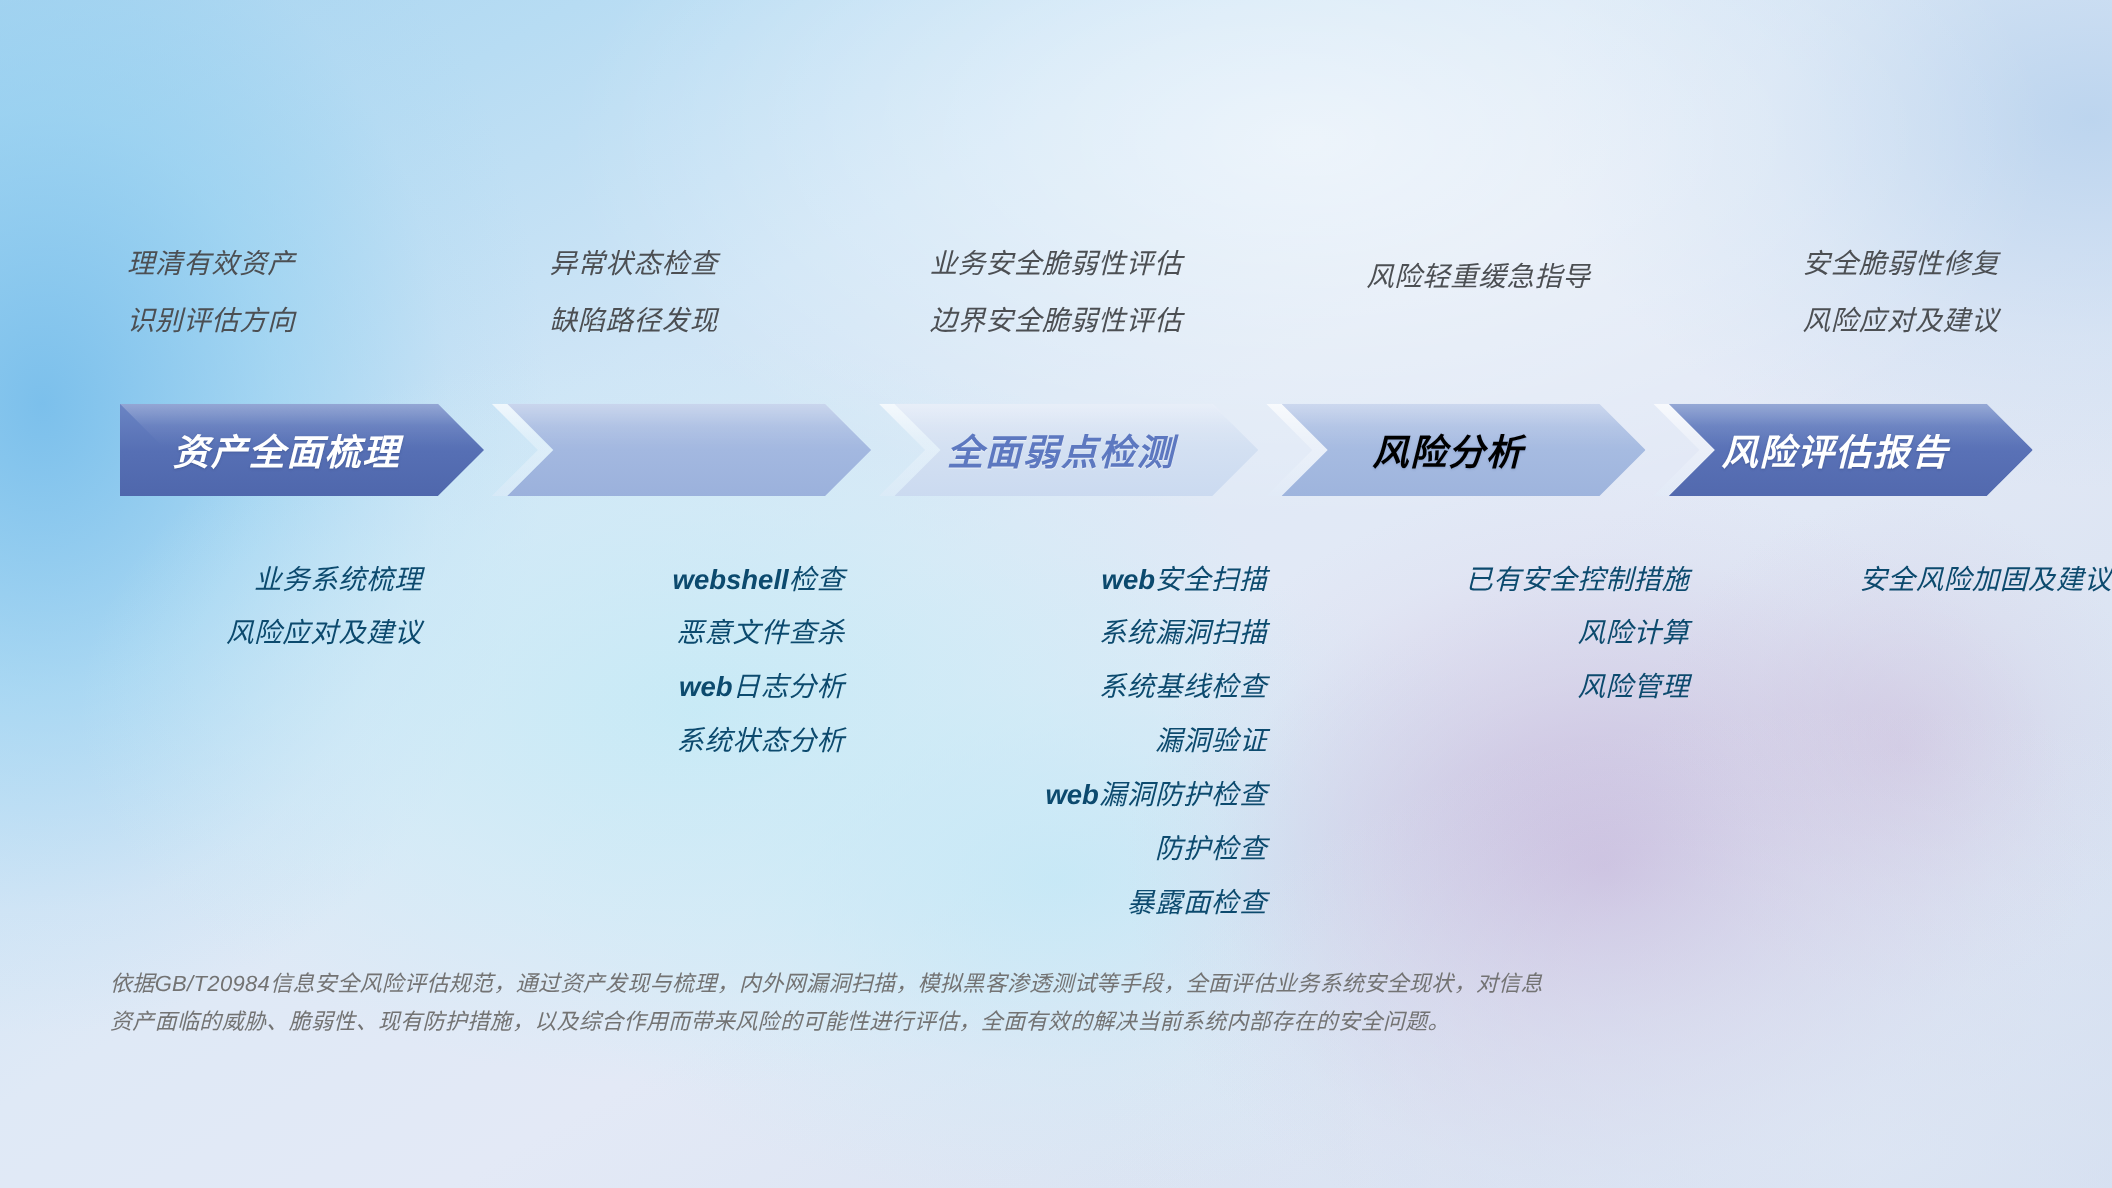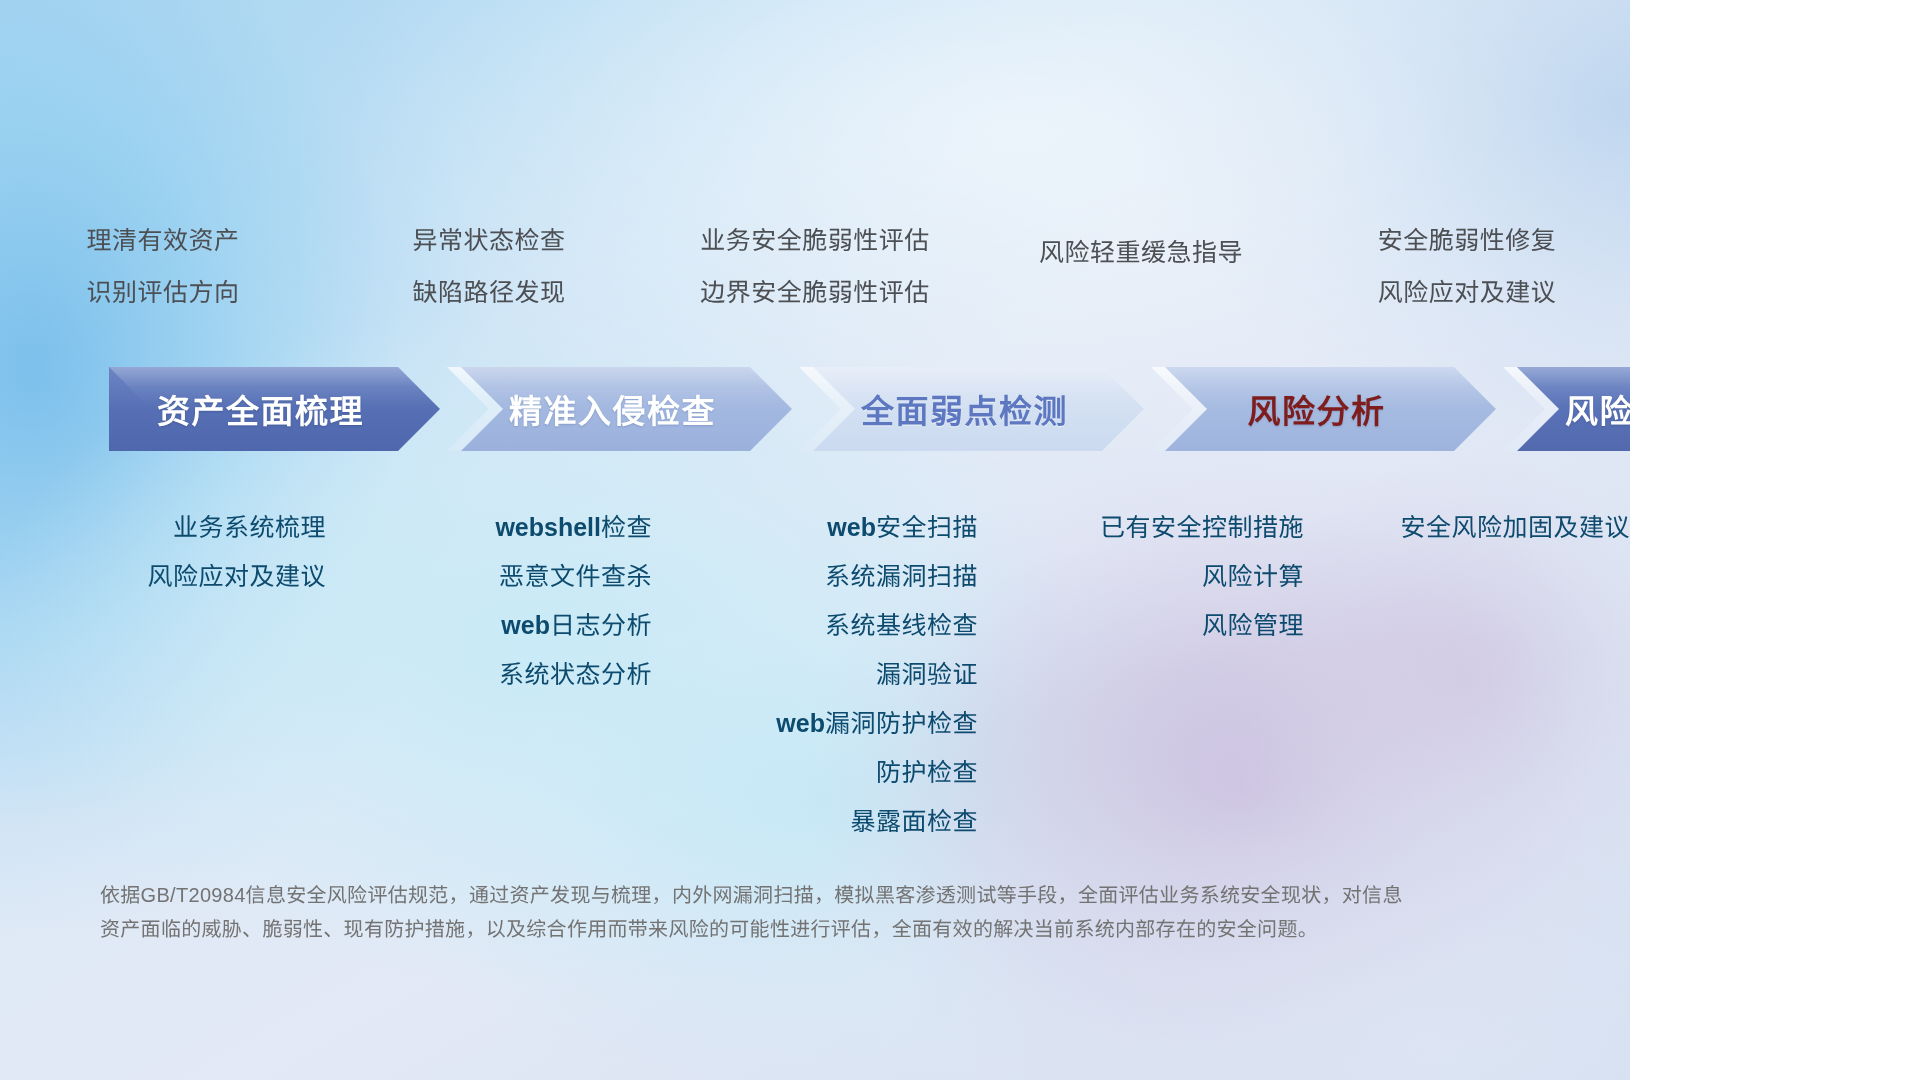--- a/index.html
+++ b/index.html
@@ -7,24 +7,25 @@
     margin: 0;
     padding: 0;
     width: 1920px;
     height: 1080px;
     overflow: hidden;
     font-family: "Liberation Sans", "DejaVu Sans", sans-serif;
   }
 
   #stage {
     position: relative;
-    width: 1630px;
+    width: 1920px;
     height: 1080px;
     background: #cfe0f2;
     overflow: hidden;
+    font-style: italic;
   }
 
   
   .bg-layer {
     position: absolute;
     inset: 0;
     pointer-events: none;
   }
   .bg-base {
     background:
@@ -181,21 +182,21 @@
   .chev.s1 .shape { background: linear-gradient(180deg, #6b85c4 0%, #566fb4 52%, #4f67ac 100%); }
   .chev.s1 .label { color: #ffffff; text-shadow: 0 1px 2px rgba(40,60,110,0.35); }
 
   .chev.s2 .shape { background: linear-gradient(180deg, #b5c6e6 0%, #a3b8e0 50%, #9bb1dc 100%); }
   .chev.s2 .label { color: #ffffff; text-shadow: 0 1px 2px rgba(70,95,150,0.30); }
 
   .chev.s3 .shape { background: linear-gradient(180deg, #dfe8f6 0%, #d3e0f2 50%, #cbdaf0 100%); }
   .chev.s3 .label { color: #5d78c0; text-shadow: 0 1px 1px rgba(255,255,255,0.6); }
 
   .chev.s4 .shape { background: linear-gradient(180deg, #b9c9e8 0%, #a6bbe1 50%, #9eb4dd 100%); }
-  .chev.s4 .label { color: #7f1d1d; text-shadow: 0 1px 2px rgba(70,95,150,0.30); }
+  .chev.s4 .label { color: #000000; text-shadow: 0 1px 2px rgba(70,95,150,0.30); }
 
   .chev.s5 .shape { background: linear-gradient(180deg, #6e88c6 0%, #5971b6 52%, #5269ae 100%); }
   .chev.s5 .label { color: #ffffff; text-shadow: 0 1px 2px rgba(40,60,110,0.35); }
 
   
   .chev .sheen {
     position: absolute;
     inset: 0;
     -webkit-clip-path: polygon(0 0, calc(100% - 42px) 0, 100% 50%, calc(100% - 42px) 100%, 0 100%, 42px 50%);
     clip-path: polygon(0 0, calc(100% - 42px) 0, 100% 50%, calc(100% - 42px) 100%, 0 100%, 42px 50%);
@@ -259,21 +260,20 @@
     <div class="chev s1">
       <div class="shape"></div>
       <div class="sheen"></div>
       <div class="label">资产全面梳理</div>
     </div>
 
     <div class="chev s2 notched">
       <div class="ghost"></div>
       <div class="shape"></div>
       <div class="sheen"></div>
-      <div class="label">精准入侵检查</div>
     </div>
 
     <div class="chev s3 notched">
       <div class="ghost"></div>
       <div class="shape"></div>
       <div class="sheen"></div>
       <div class="label">全面弱点检测</div>
     </div>
 
     <div class="chev s4 notched">

